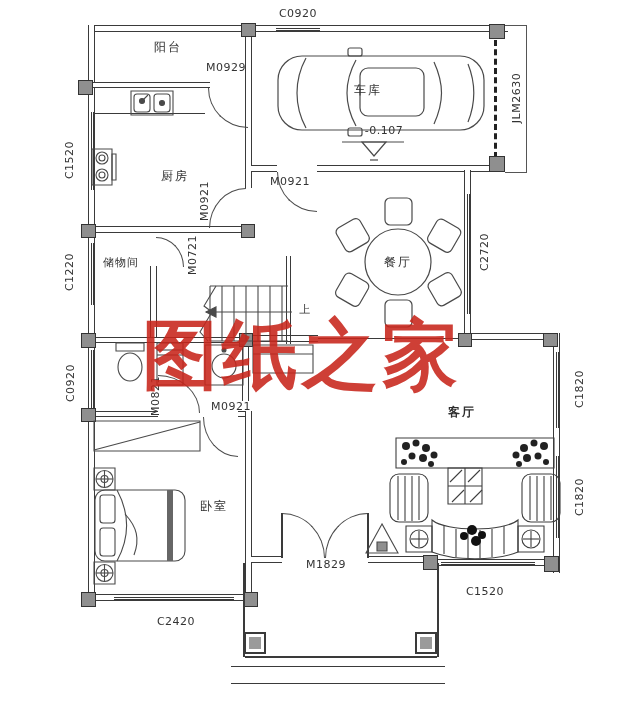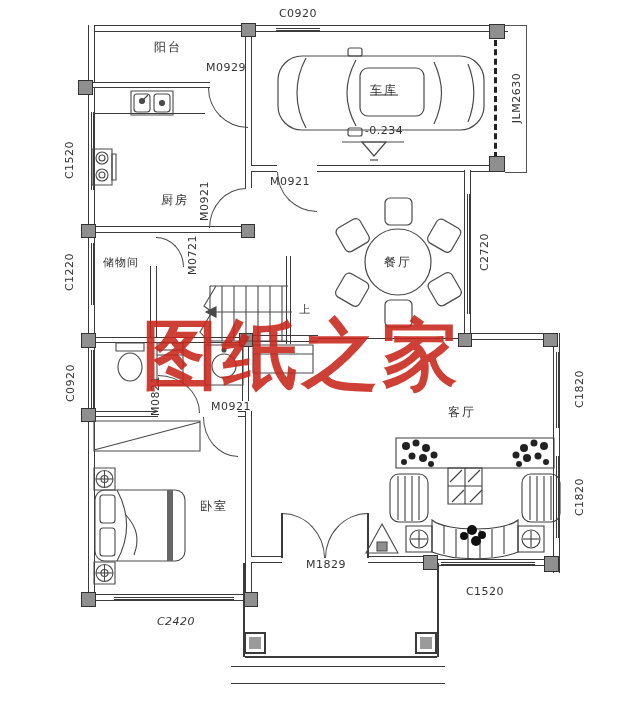--- a/index.html
+++ b/index.html
@@ -268,38 +268,38 @@
   </svg>
 
   <svg style="left:364px;top:522px;" width="36" height="34" viewBox="0 0 36 34" fill="none" stroke="#4a4a4a" stroke-width="1.1">
     <polygon points="18,2 2,31 34,31"></polygon>
     <rect x="13" y="20" width="10" height="9" fill="#8f8f8f"></rect>
   </svg>
 
   <div class="lbl" style="left:298px;top:13px;">C0920</div>
   <div class="lbl room" style="left:168px;top:47px;">阳台</div>
   <div class="lbl" style="left:226px;top:67px;">M0929</div>
-  <div class="lbl room" style="left:384px;top:90px;text-decoration:underline;">车库</div>
-  <div class="lbl" style="left:384px;top:130px;">-0.234</div>
+  <div class="lbl room" style="left:368px;top:90px;">车库</div>
+  <div class="lbl" style="left:384px;top:130px;">-0.107</div>
   <div class="lbl v" style="left:516px;top:98px;">JLM2630</div>
-  <div class="lbl room" style="left:175px;top:176px;margin-top:24px;">厨房</div>
+  <div class="lbl room" style="left:175px;top:176px;">厨房</div>
   <div class="lbl v" style="left:69px;top:160px;">C1520</div>
   <div class="lbl v" style="left:204px;top:201px;">M0921</div>
   <div class="lbl" style="left:290px;top:181px;">M0921</div>
   <div class="lbl room" style="left:398px;top:262px;">餐厅</div>
   <div class="lbl v" style="left:484px;top:252px;">C2720</div>
   <div class="lbl room" style="left:121px;top:262px;font-size:11px;letter-spacing:1px;">储物间</div>
   <div class="lbl v" style="left:69px;top:272px;">C1220</div>
   <div class="lbl v" style="left:192px;top:255px;">M0721</div>
   <div class="lbl" style="left:305px;top:309px;">上</div>
   <div class="lbl v" style="left:70px;top:383px;">C0920</div>
   <div class="lbl v" style="left:155px;top:396px;">M0821</div>
   <div class="lbl" style="left:231px;top:406px;">M0921</div>
   <div class="lbl room" style="left:214px;top:506px;">卧室</div>
-  <div class="lbl room" style="left:462px;top:412px;">客厅</div>
+  <div class="lbl room" style="left:462px;top:412px;font-weight:bold;">客厅</div>
   <div class="lbl v" style="left:579px;top:389px;">C1820</div>
   <div class="lbl v" style="left:579px;top:497px;">C1820</div>
   <div class="lbl" style="left:326px;top:564px;">M1829</div>
   <div class="lbl" style="left:485px;top:591px;">C1520</div>
-  <div class="lbl" style="left:176px;top:621px;font-style:italic;">C2420</div>
+  <div class="lbl" style="left:176px;top:621px;">C2420</div>
 
   <div id="wm" style="color: rgb(200, 37, 27);">图纸之家</div>
 </div>
 
 </body></html>

